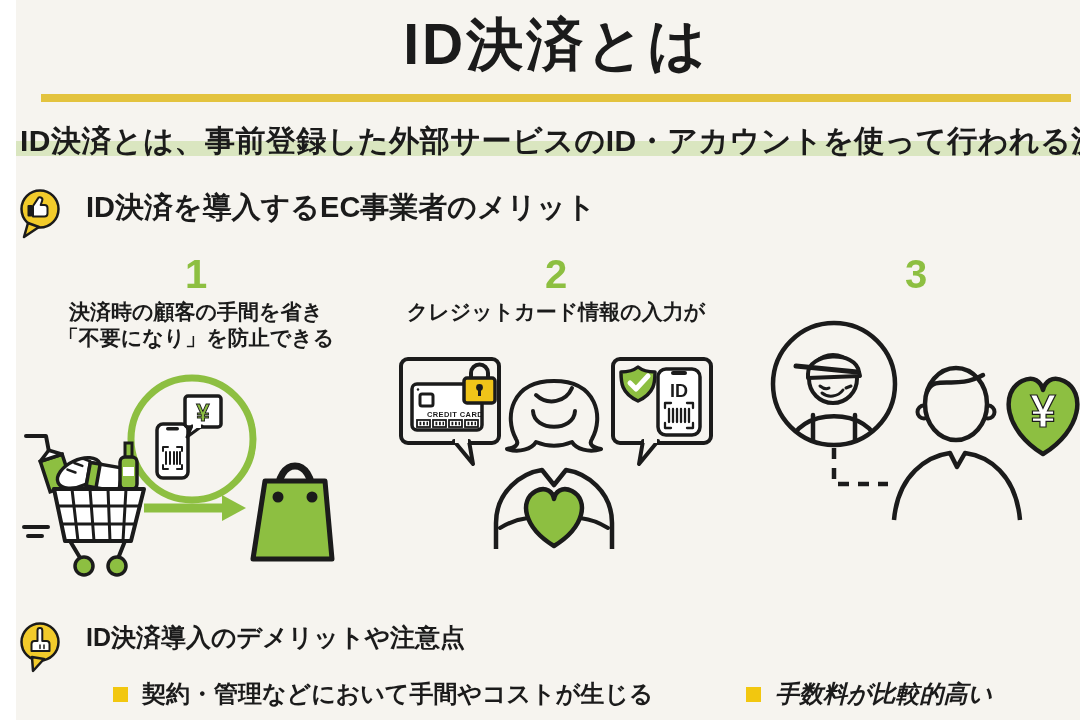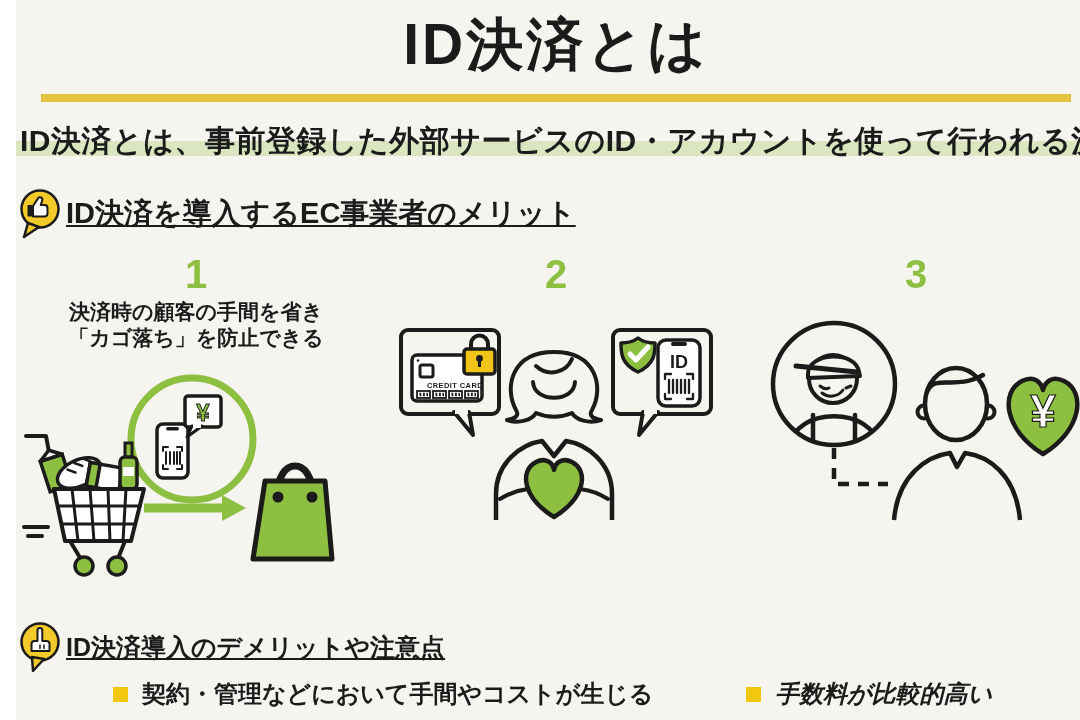--- a/index.html
+++ b/index.html
@@ -8,21 +8,21 @@
 
   .title{position:absolute;top:10px;left:0;width:1080px;text-align:center;
          font-size:57px;font-weight:900;letter-spacing:3px;line-height:1.2;}
   .divider{position:absolute;top:94px;left:25px;width:1030px;height:8px;background:#e3c33e;}
 
   .subtitle-wrap{position:absolute;top:121px;left:0;width:1080px;text-align:center;
                  white-space:nowrap;font-size:30px;font-weight:800;letter-spacing:0.5px;}
   .subtitle-wrap .hl{background:linear-gradient(to bottom, rgba(0,0,0,0) 52%, #dae6c0 52%, #dae6c0 98%, rgba(0,0,0,0) 98%);
                      padding:0 4px;}
 
-  .sec-head{position:absolute;left:3px;display:flex;align-items:center;gap:5px;text-decoration:underline;}
+  .sec-head{position:absolute;left:3px;display:flex;align-items:flex-start;gap:25px;}
   .sec-head.merit{top:188px;}
   .sec-head.demerit{top:621px;}
   .sec-head .txt{font-weight:900;}
   .sec-head.merit .txt{font-size:29px;}
   .sec-head.demerit .txt{font-size:25px;}
 
   .cols{position:absolute;top:252px;left:0;width:1080px;display:grid;grid-template-columns:repeat(3,360px);}
   .col{text-align:center;}
   .col .num{font-size:40px;font-weight:900;color:#8dbf41;line-height:1.1;margin-bottom:3px;}
   .col .cap{font-size:21px;font-weight:800;line-height:1.22;text-align:center;}
@@ -57,21 +57,21 @@
     </svg>
     <span class="txt">ID決済を導入するEC事業者のメリット</span>
   </div>
 
   <div class="cols">
 
     <div class="col">
       <div class="num">1</div>
       <div class="cap">
         <div>決済時の顧客の手間を省き</div>
-        <div>「カゴ落ち」を防止できる</div>
+        <div>「不要になり」を防止できる</div>
       </div>
       <svg class="illo" width="360" height="243" viewBox="0 0 360 243">
 
         <circle cx="176" cy="83" r="61" fill="none" stroke="#8dbf41" stroke-width="7"></circle>
 
         <g>
           <rect x="141" y="68" width="31" height="54" rx="6" fill="#ffffff" stroke="#1b1b1b" stroke-width="3.5"></rect>
           <rect x="150" y="71" width="13" height="3.5" rx="1.7" fill="#1b1b1b"></rect>
           <path class="ill-line" stroke-width="2" d="M147,95 v-4 h5 M161,91 h5 v4 M166,109 v4 h-5 M152,113 h-5 v-4"></path>
           <path class="ill-line" stroke-width="2" d="M150,96 V108 M154,96 V108 M158,96 V108 M161,96 V108 M164,96 V108"></path>
@@ -125,20 +125,21 @@
           <polygon points="249,125 309,125 316,203 237,203" fill="#8dbf41" stroke="#1b1b1b" stroke-width="5" stroke-linejoin="round"></polygon>
           <circle cx="262" cy="141" r="5.5" fill="#1b1b1b"></circle>
           <circle cx="296" cy="141" r="5.5" fill="#1b1b1b"></circle>
         </g>
       </svg>
     </div>
 
     <div class="col">
       <div class="num">2</div>
       <div class="cap">
+        <div>クレジットカード情報の入力が</div>
       </div>
       <svg class="illo" width="360" height="243" viewBox="0 0 360 243">
 
         <g>
           <rect x="25" y="28" width="98" height="84" rx="7" fill="#f6f4ef" stroke="#1b1b1b" stroke-width="4"></rect>
           <polygon points="78,110 97,133 93,110" fill="#f6f4ef" stroke="#1b1b1b" stroke-width="4" stroke-linejoin="round"></polygon>
           <rect x="79" y="106" width="13" height="6" fill="#f6f4ef"></rect>
           <g>
             <rect x="36" y="53" width="70" height="46" rx="5" fill="#ffffff" stroke="#1b1b1b" stroke-width="3.5"></rect>
             <rect x="44" y="63" width="13" height="12" rx="2" fill="none" stroke="#1b1b1b" stroke-width="3"></rect>

